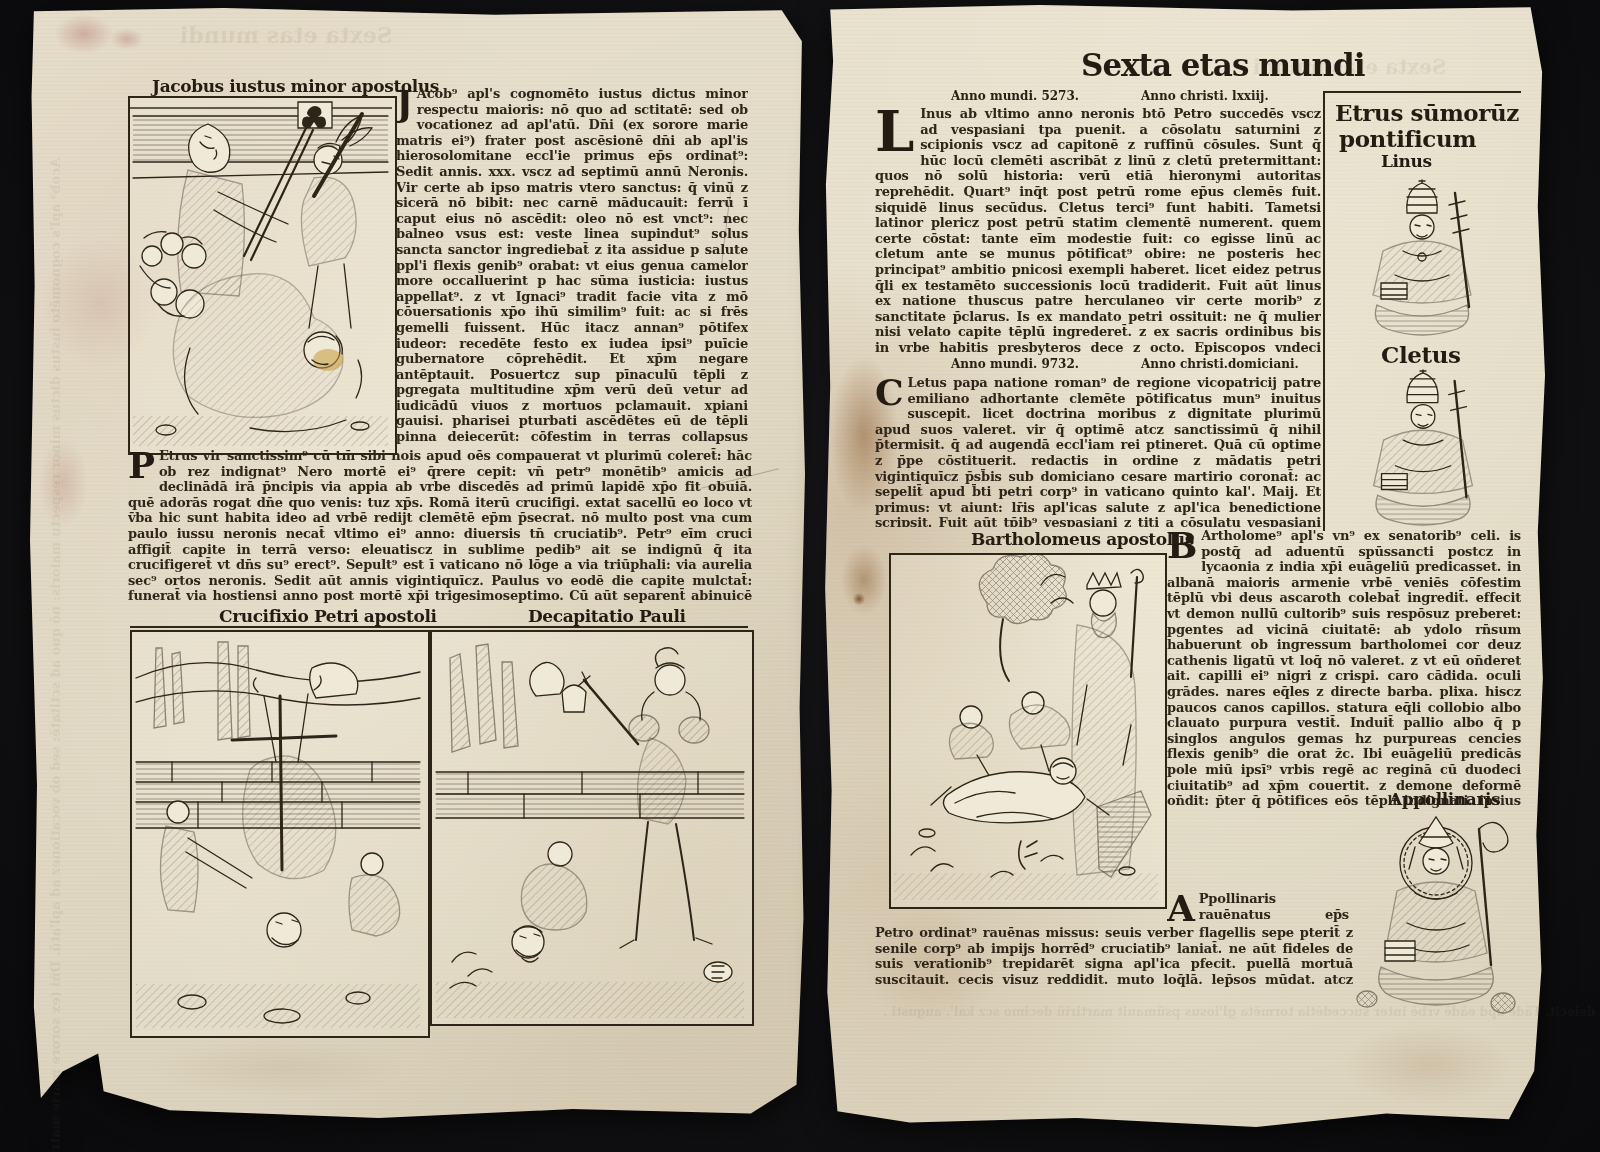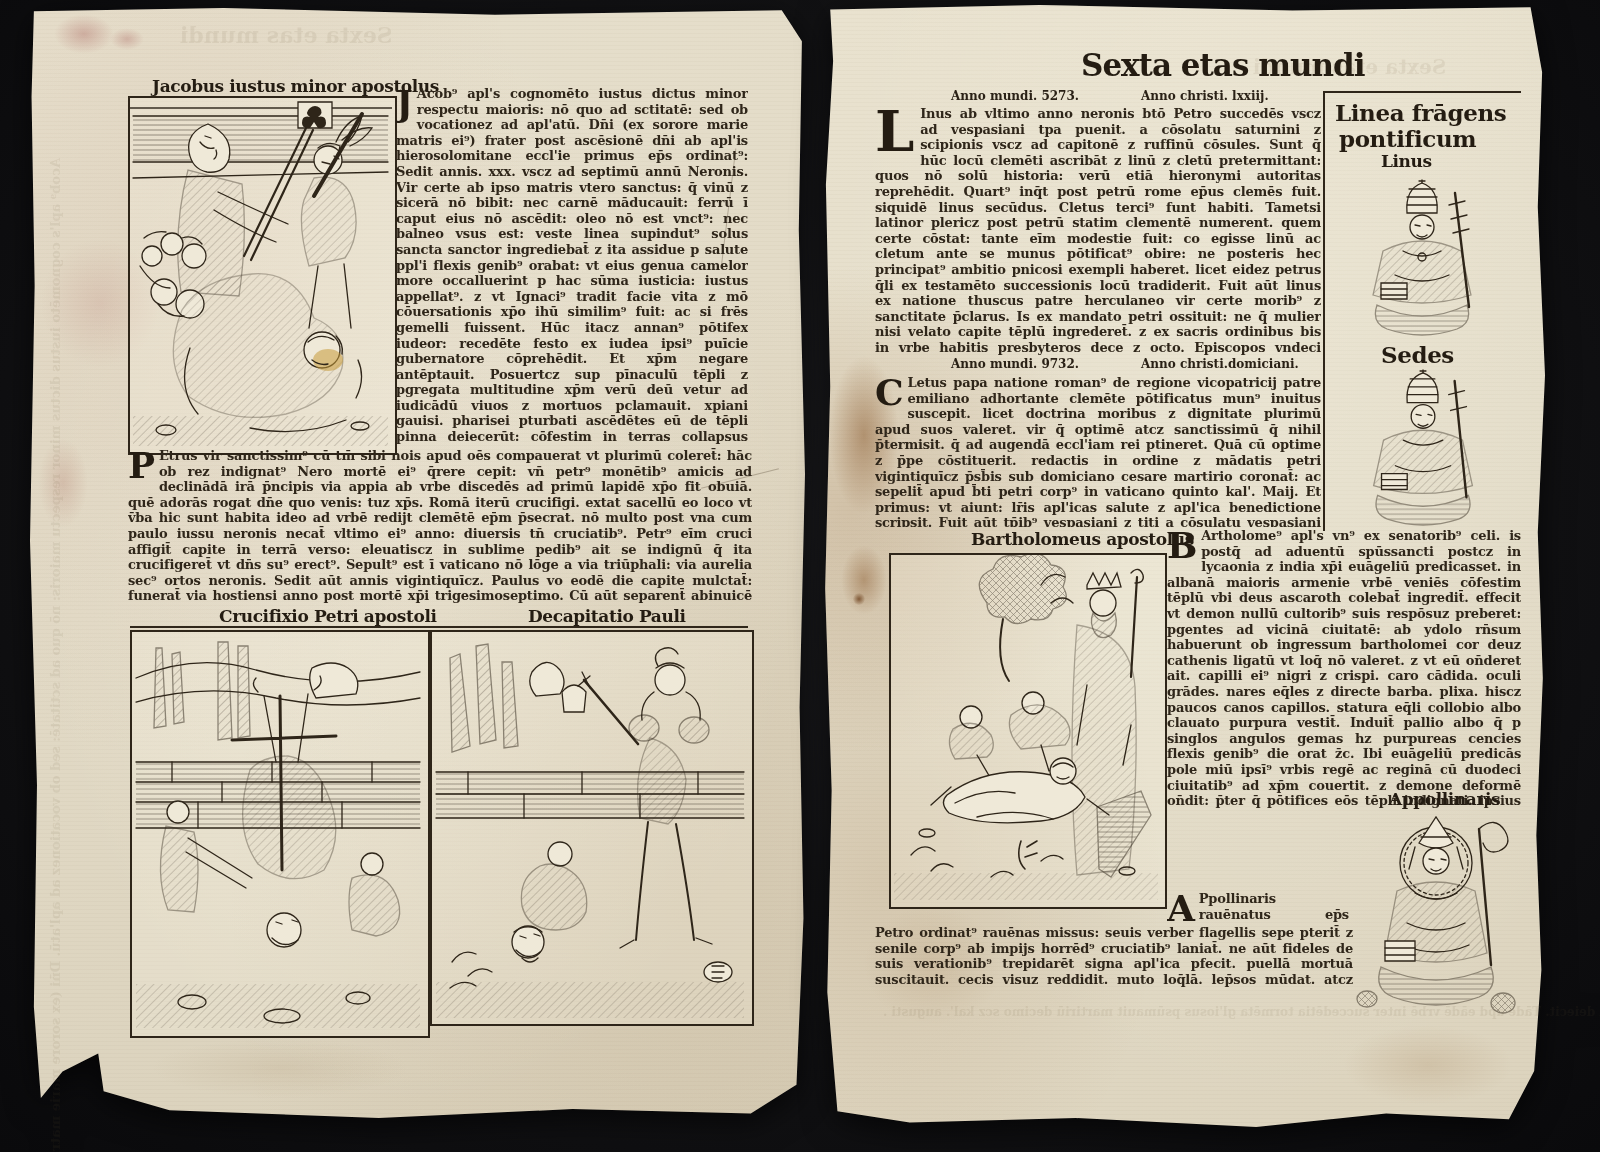--- a/index.html
+++ b/index.html
@@ -200,41 +200,41 @@
     </div>
 
     <div class="anno" style="left:128px;top:352px;">Anno mundi. 9732.</div>
     <div class="anno" style="left:318px;top:352px;">Anno christi.domiciani.</div>
 
     <div class="txt" style="left:52px;top:370px;width:446px;height:152px;">
       <span class="dropcap dc2">C</span><span>Letus papa natione roman⁹ de regione vicopatricij patre emiliano adhortante clemēte pōtificatus mun⁹ inuitus suscepit. licet doctrina moribus z dignitate plurimū apud suos valeret. vir q̄ optimē atcz sanctissimū q̄ nihil p̄termisit. q̄ ad augendā eccl'iam rei ptineret. Quā cū optime z p̄pe cōstituerit. redactis in ordine z mādatis petri vigintiquīcz p̄sb̄is sub domiciano cesare martirio coronat̄: ac sepelit̄ apud b̄ti petri corp⁹ in vaticano quinto kal'. Maij. Et primus: vt aiunt: lr̄is apl'icas salute z apl'ica benedictione scripsit. Fuit aūt tp̄ib⁹ vespasiani z titi a cōsulatu vespasiani septimo z domiciani quinto vscz ad domicianū z ruffum consules vt Damasus scribit. Sedit annis. xj. mense vno diebus. xj. Sedes aūt hui⁹ morte diebus. xx. vacat.</span>
     </div>
 
     <div style="position:absolute;left:500px;top:86px;width:196px;height:438px;border-left:2px solid #2e2519;border-top:2px solid #2e2519;">
-      <div class="caption" style="left:10px;top:6px;font-size:23px;">Linea frāgens</div>
+      <div class="caption" style="left:10px;top:6px;font-size:23px;">Etrus sūmorūz</div>
       <div class="caption" style="left:14px;top:32px;font-size:23px;">pontificum</div>
       <div class="caption" style="left:56px;top:58px;font-size:17px;">Linus</div>
 
       <svg class="cut" style="left:18px;top:86px;" width="158" height="160" viewBox="0 0 158 160" fill="none" stroke="#2e2519" stroke-width="1.3" stroke-linecap="round">
         <path d="M64 34 q-2 -24 15 -30 q17 6 15 30 z" fill="#efe9d8"></path>
         <path d="M64 26 l30 0 M64 18 l30 0 M66 10 l26 0"></path>
         <path d="M79 4 l0 -3 M76 2 l6 0"></path>
         <circle cx="79" cy="48" r="12" fill="#efe9d8"></circle>
         <path d="M72 46 l5 1 M84 46 l4 1 M74 56 q5 4 10 0"></path>
         <path d="M40 72 q39 -20 78 0 l10 44 q-49 16 -98 0 z" fill="url(#ht)" opacity=".4"></path>
         <path d="M60 72 q19 10 38 0 M52 96 q27 12 54 0"></path>
         <circle cx="79" cy="78" r="4"></circle>
         <path d="M112 14 L126 128" stroke-width="2.4"></path>
         <path d="M106 26 l16 -4 M108 40 l16 -4 M110 54 l16 -4"></path>
         <rect x="38" y="104" width="26" height="16" fill="#efe9d8"></rect>
         <path d="M38 110 l26 0 M38 116 l26 0"></path>
         <path d="M34 126 q45 22 90 0 q6 18 -10 24 q-35 12 -70 0 q-16 -6 -10 -24 z" fill="url(#hh)" opacity=".45"></path>
       </svg>
 
-      <div class="caption" style="left:56px;top:248px;font-size:23px;">Sedes</div>
+      <div class="caption" style="left:56px;top:248px;font-size:23px;">Cletus</div>
 
       <svg class="cut" style="left:20px;top:276px;" width="158" height="158" viewBox="0 0 158 160" fill="none" stroke="#2e2519" stroke-width="1.3" stroke-linecap="round">
         <path d="M62 34 q-2 -24 16 -30 q17 6 15 30 z" fill="#efe9d8"></path>
         <path d="M62 26 l31 0 M63 18 l29 0 M65 10 l25 0"></path>
         <path d="M78 4 l0 -3 M75 2 l6 0"></path>
         <circle cx="78" cy="48" r="12" fill="#efe9d8"></circle>
         <path d="M71 46 l5 1 M83 46 l4 1 M73 56 q5 4 10 0"></path>
         <path d="M38 72 q40 -20 80 0 l10 46 q-50 16 -100 0 z" fill="url(#ht)" opacity=".4"></path>
         <path d="M58 72 q20 10 40 0 M50 98 q28 12 56 0"></path>
         <path d="M110 12 L122 130" stroke-width="2.4"></path>

